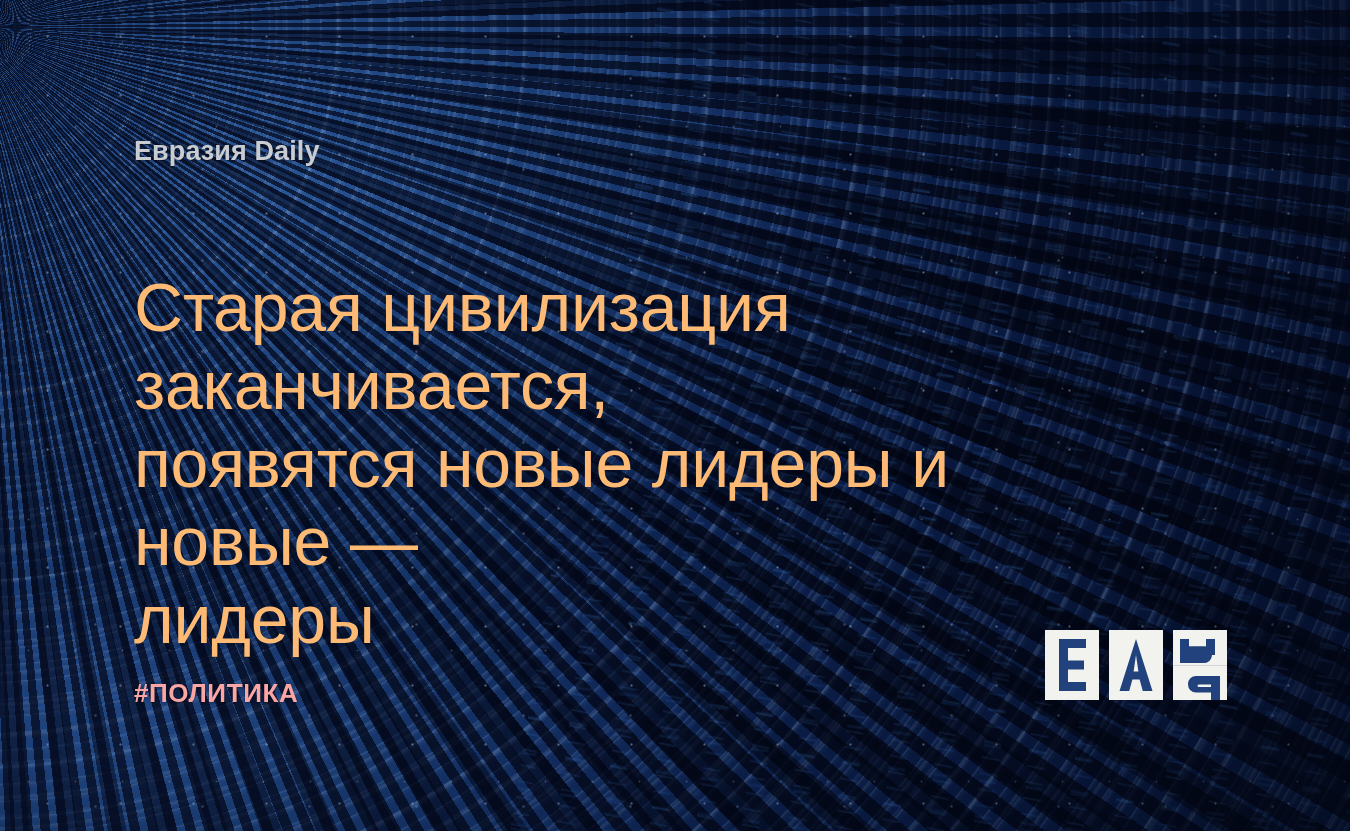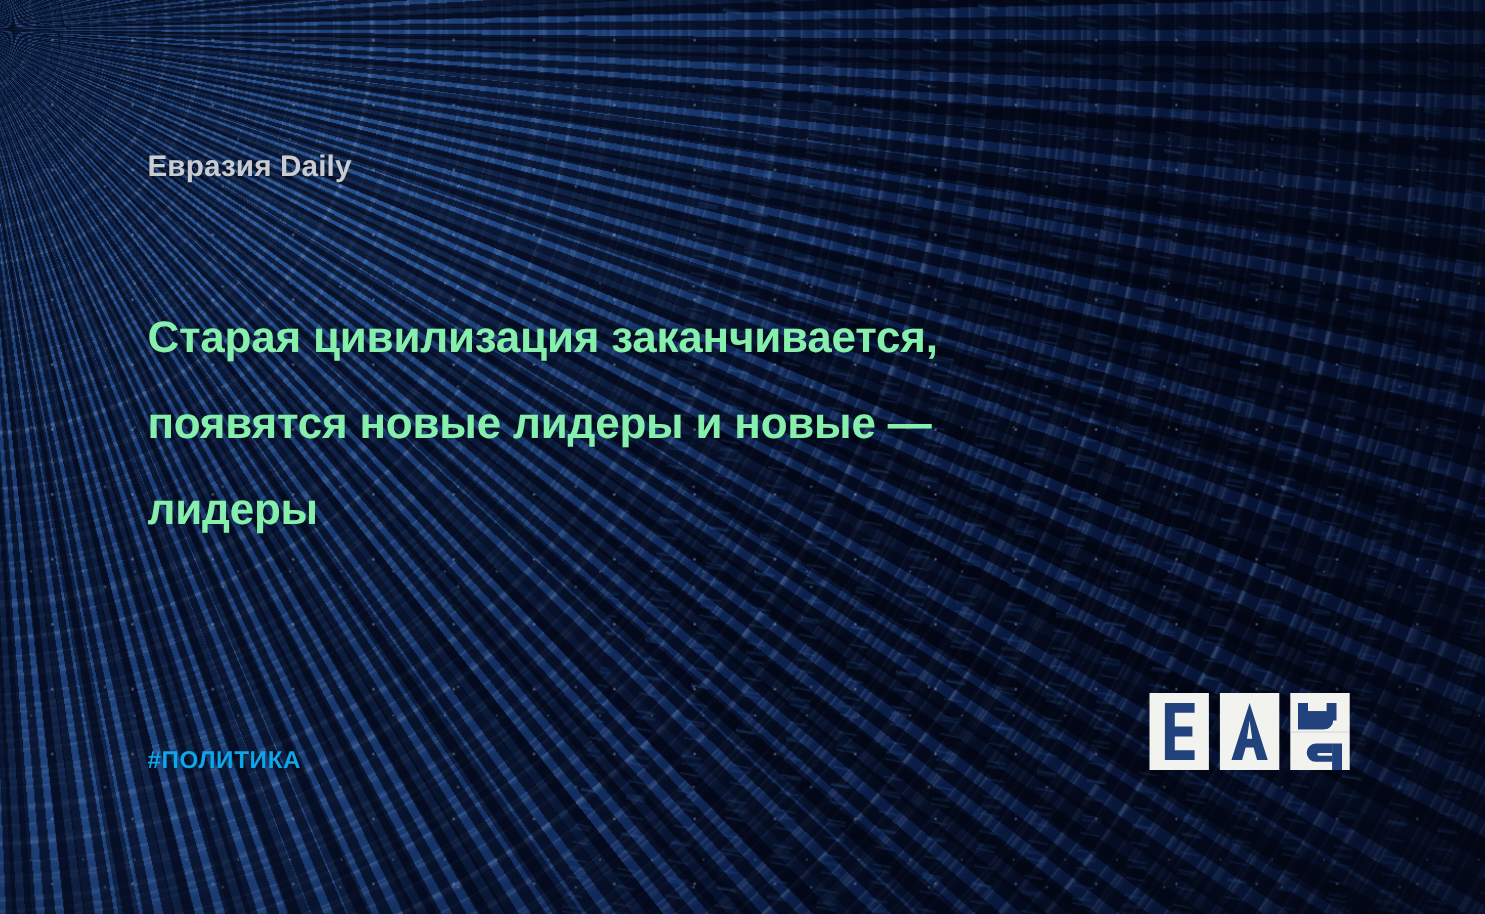--- a/index.html
+++ b/index.html
@@ -151,36 +151,36 @@
     text-shadow: 0 1px 3px rgba(0,0,0,.45);
     white-space: nowrap;
   }
 
   .headline {
     position: absolute;
     left: 134px;
     top: 268px;
     width: 1030px;
     margin: 0;
-    font-size: 40px;
+    font-size: 68px;
     line-height: 78px;
-    font-weight: 700;
-    color: #86efac;
+    font-weight: 400;
+    color: #fdba74;
     letter-spacing: -0.2px;
     text-shadow: 0 2px 10px rgba(0,10,35,.45);
   }
 
   .tag {
     position: absolute;
     left: 134px;
     top: 678px;
-    font-size: 22px;
+    font-size: 26px;
     font-weight: 700;
     letter-spacing: .6px;
-    color: #0ea5e9;
+    color: #fca5a5;
     text-shadow: 0 1px 3px rgba(0,0,0,.45);
     white-space: nowrap;
   }
 
   
   .logo {
     position: absolute;
     left: 1045px;
     top: 630px;
     display: flex;

